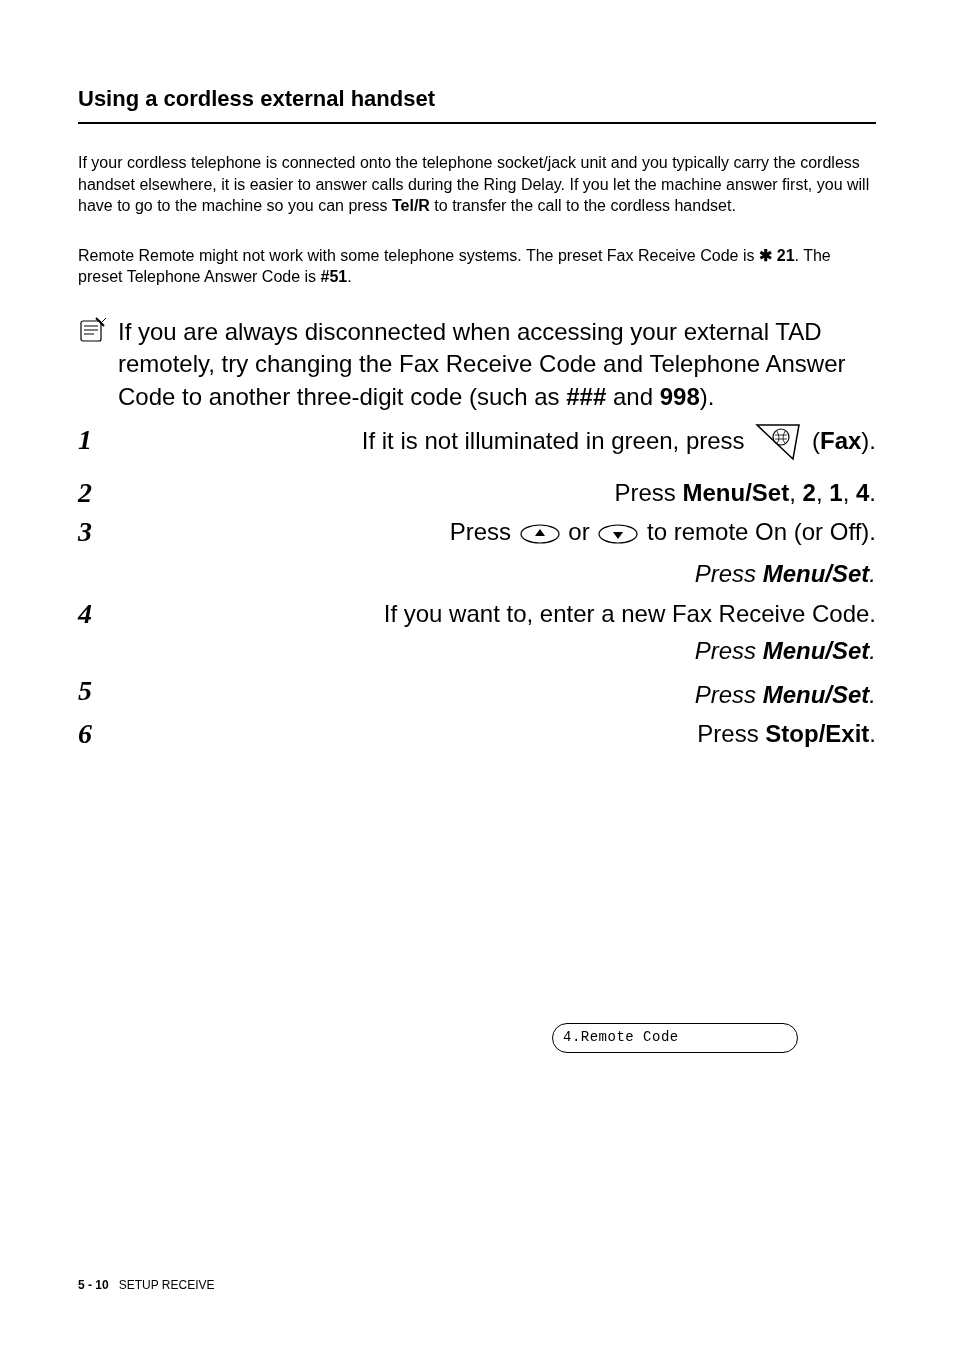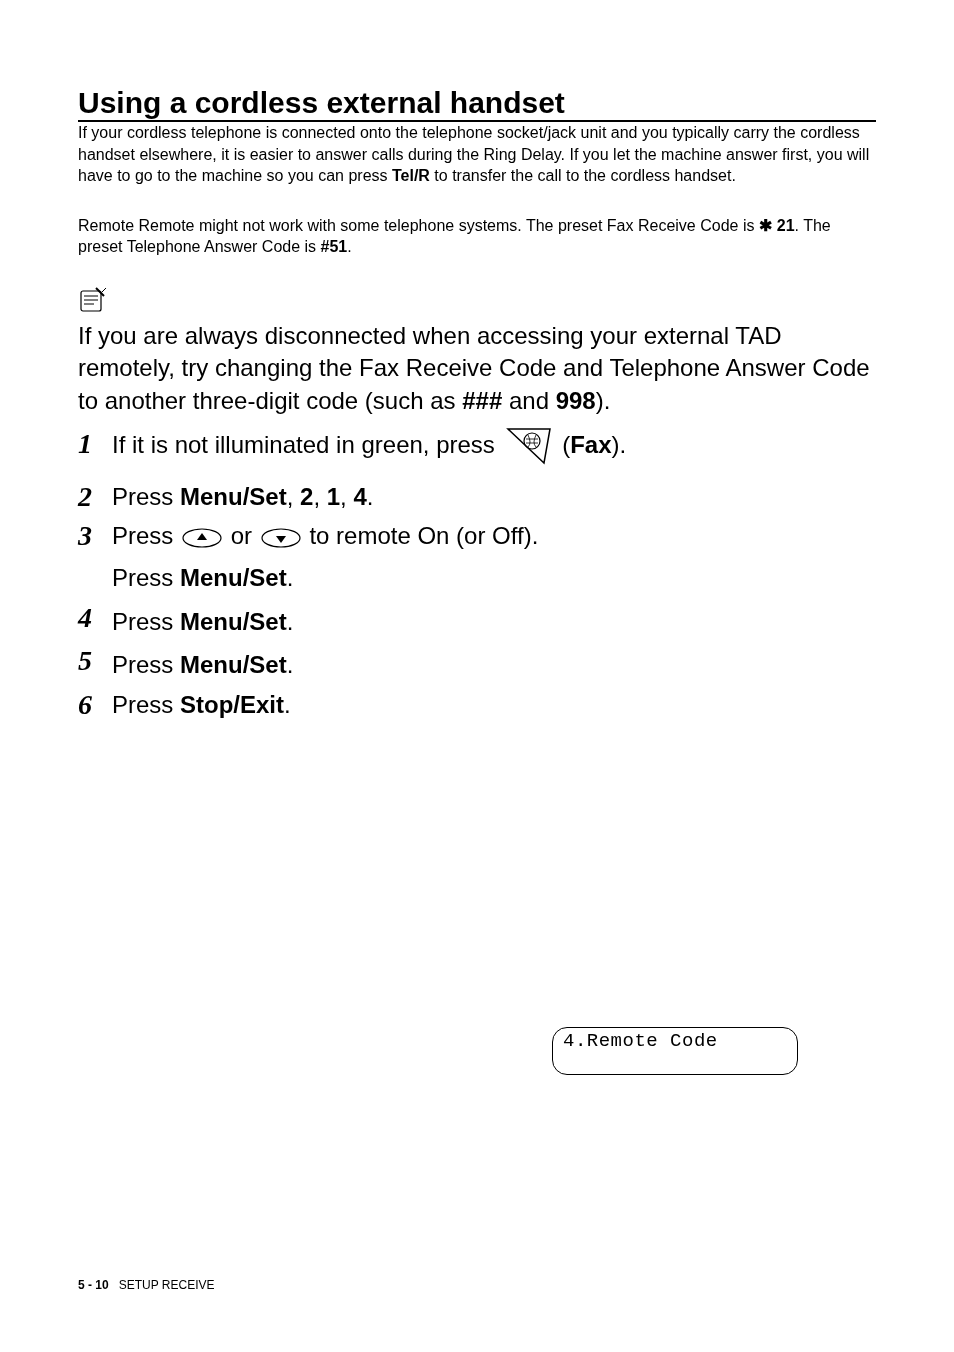--- a/index.html
+++ b/index.html
@@ -1,32 +1,32 @@
 <!DOCTYPE html>
 <html><head>
 <meta charset="utf-8">
 <style>
   * { box-sizing: border-box; margin: 0; padding: 0; }
   html, body { width: 954px; height: 1352px; background: #fff; font-family: Arial, Helvetica, sans-serif; color: #000; }
   .page { padding: 86px 78px 0 78px; position: relative; height: 100%; }
-  h2.section { font-size: 30px; font-weight: bold; border-bottom: 2px solid #000; padding-bottom: 0; margin-bottom: 0; }
+  h2.section { font-size: 22px; font-weight: bold; border-bottom: 2px solid #000; padding-bottom: 10px; margin-bottom: 28px; }
   p.body { font-size: 16px; line-height: 1.35; margin-bottom: 28px; }
   .bold { font-weight: bold; }
-  .note-row { display: flex; align-items: flex-start; margin-bottom: 10px; flex-direction: column; }
+  .note-row { display: flex; align-items: flex-start; margin-bottom: 10px; }
   .note-icon { flex: 0 0 34px; margin-right: 6px; }
   .note-text { font-size: 24px; line-height: 1.35; }
   ol.steps { list-style: none; padding: 0; margin: 0; }
   ol.steps li { display: flex; align-items: flex-start; margin-bottom: 6px; }
   .step-num { font-family: Georgia, "Times New Roman", serif; font-style: italic; font-weight: bold; font-size: 28px; width: 34px; flex: 0 0 34px; text-align: left; line-height: 1.1; padding-top: 2px; }
-  .step-body { font-size: 24px; line-height: 1.4; flex: 1; }
-  .step-body .sub { margin-top: 4px; }
+  .step-body { font-size: 24px; line-height: 1.4; flex: 1; text-align: right; }
+  .step-body .sub { margin-top: 4px; font-style: italic; }
   .mono { font-family: Liberation Sans, sans-serif; }
   .fax-icon { display: inline-block; vertical-align: -12px; margin: 0 4px; }
   .ud-btn { display: inline-block; vertical-align: -4px; margin: 0 2px; }
-  .lcd { position: absolute; right: 78px; top: 600px; width: 246px; height: 48px; border: 1.5px solid #000; border-radius: 15px; font-family: "Courier New", monospace; font-size: 19px; line-height: 27px; padding-left: 10px; letter-spacing: 0.5px; }
+  .lcd { position: absolute; right: 78px; top: 600px; width: 246px; height: 30px; border: 1.5px solid #000; border-radius: 15px; font-family: "Courier New", monospace; font-size: 14px; line-height: 27px; padding-left: 10px; letter-spacing: 0.5px; }
   .row1 { position: relative; }
   .fax-line { position: relative; }
   .footer { position: absolute; bottom: 60px; left: 78px; font-size: 12px; }
   .footer .pg { font-weight: bold; }
 </style>
 </head>
 <body>
 
 <div class="page">
 
@@ -104,20 +104,21 @@
           <span> to remote </span><span class="mono">On</span><span> (or </span><span class="mono">Off</span><span>).</span>
           <div class="sub">
             <span>Press </span><span class="bold">Menu/Set</span><span>.</span>
           </div>
         </div>
       </li>
 
       <li>
         <span class="step-num">4</span>
         <div class="step-body">
+          <span>If you want to, enter a new Fax Receive Code.</span>
           <div class="sub">
             <span>Press </span><span class="bold">Menu/Set</span><span>.</span>
           </div>
         </div>
       </li>
 
       <li>
         <span class="step-num">5</span>
         <div class="step-body">
           <div class="sub">

